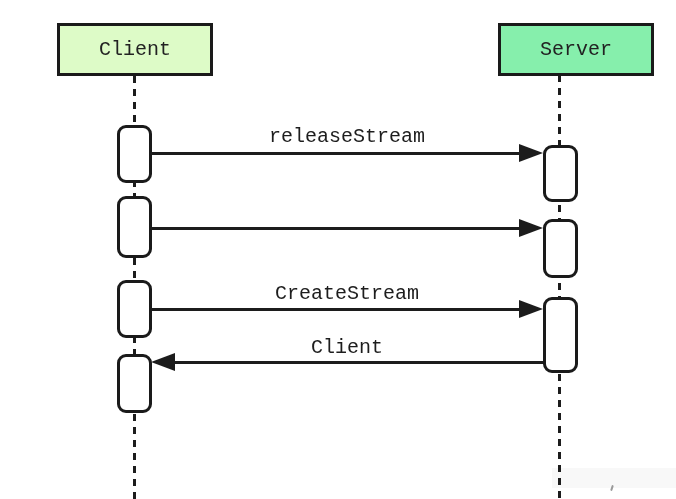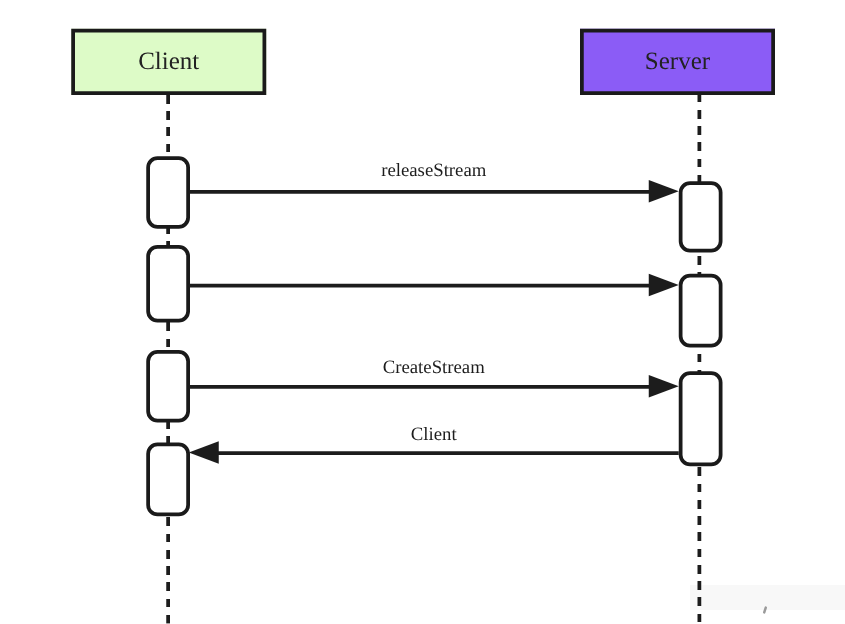--- a/index.html
+++ b/index.html
@@ -2,39 +2,39 @@
 <html><head>
 <meta charset="utf-8">
 <style>
   html, body { margin: 0; padding: 0; background: #fff; }
   .canvas {
     position: relative;
     width: 676px;
     height: 499px;
     background: #ffffff;
     overflow: hidden;
-    font-family: Liberation Serif, serif;
+    font-family: Liberation Mono, monospace;
     color: #1d1d1d;
   }
   .actor-box {
     position: absolute;
     top: 23px;
     width: 156px;
     height: 53px;
     border: 3px solid #1a1a1a;
     box-sizing: border-box;
     display: flex;
     align-items: center;
     justify-content: center;
     font-size: 20px;
     color: #222;
     z-index: 4;
   }
   .actor-client { left: 57px; background: #ddfbc7; }
-  .actor-server { left: 464px; background: #8b5cf6; }
+  .actor-server { left: 498px; background: #86efac; }
 
   .lifeline {
     position: absolute;
     width: 3px;
     background: repeating-linear-gradient(to bottom, #1c1c1c 0 7px, transparent 7px 13px);
     z-index: 1;
   }
   .lifeline-client { left: 133px; top: 76px; height: 423px; }
   .lifeline-server { left: 558px; top: 75px; height: 424px; }
 
@@ -69,21 +69,21 @@
     z-index: 3;
   }
   .head-right { border-left: 24px solid #1c1c1c; }
   .head-left  { border-right: 24px solid #1c1c1c; }
 
   .msg-label {
     position: absolute;
     left: 177px;
     width: 340px;
     text-align: center;
-    font-size: 15px;
+    font-size: 20px;
     line-height: 22px;
     color: #1d1d1d;
     z-index: 4;
     white-space: nowrap;
   }
 
   .artifact-band {
     position: absolute;
     left: 552px; top: 468px;
     width: 124px; height: 20px;

